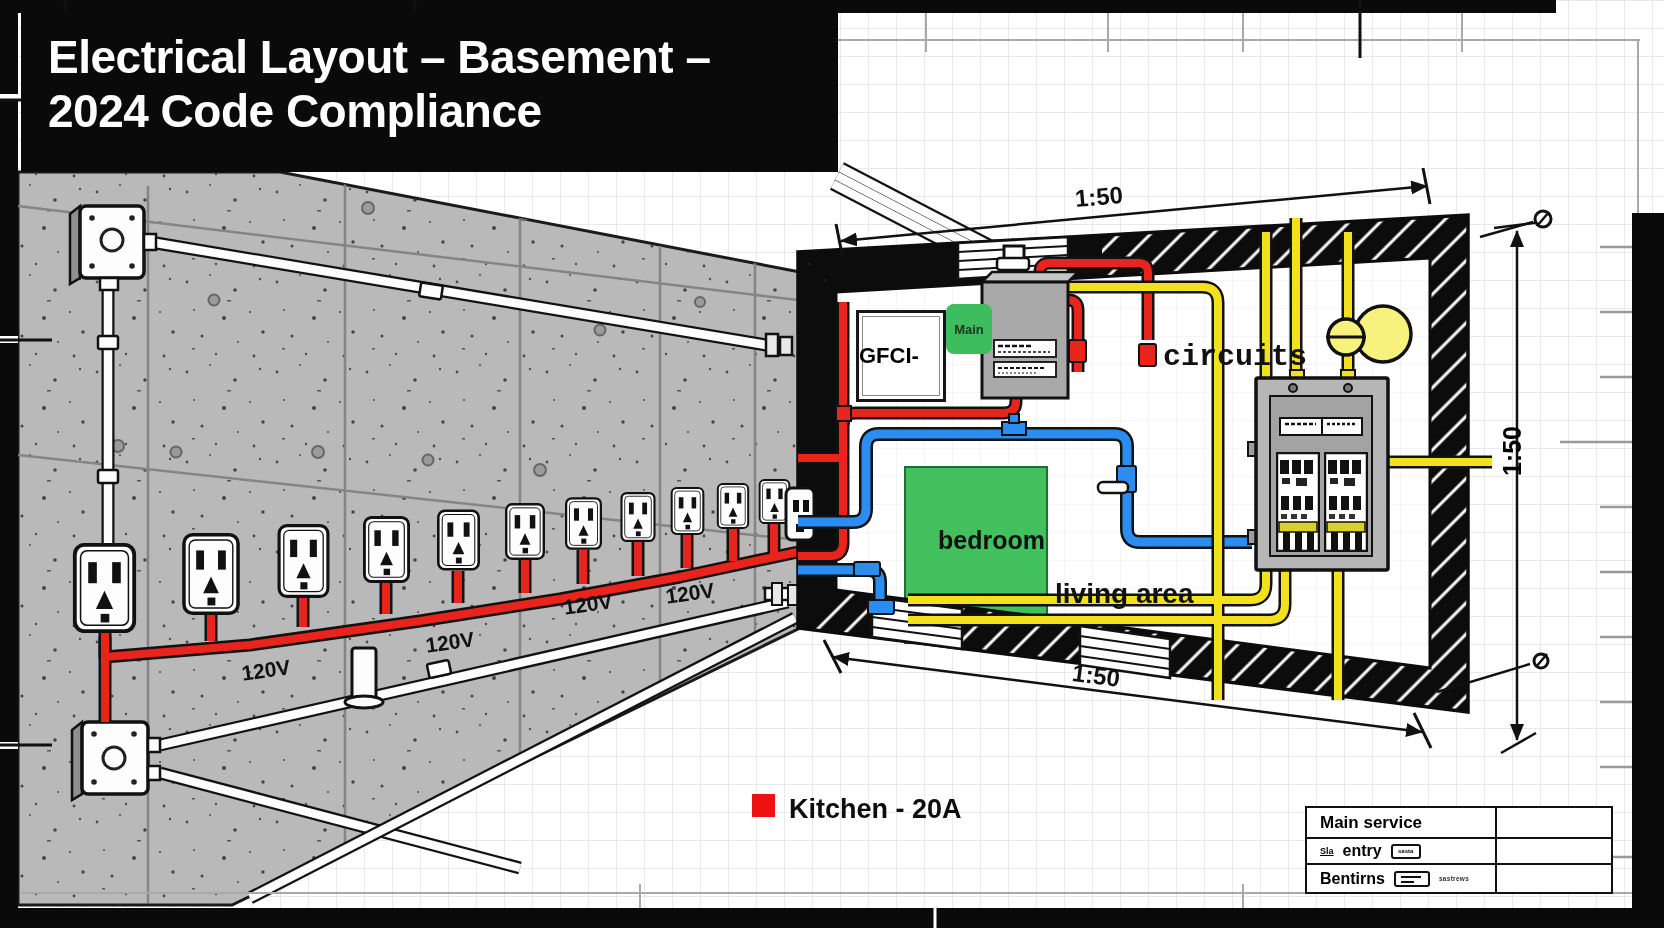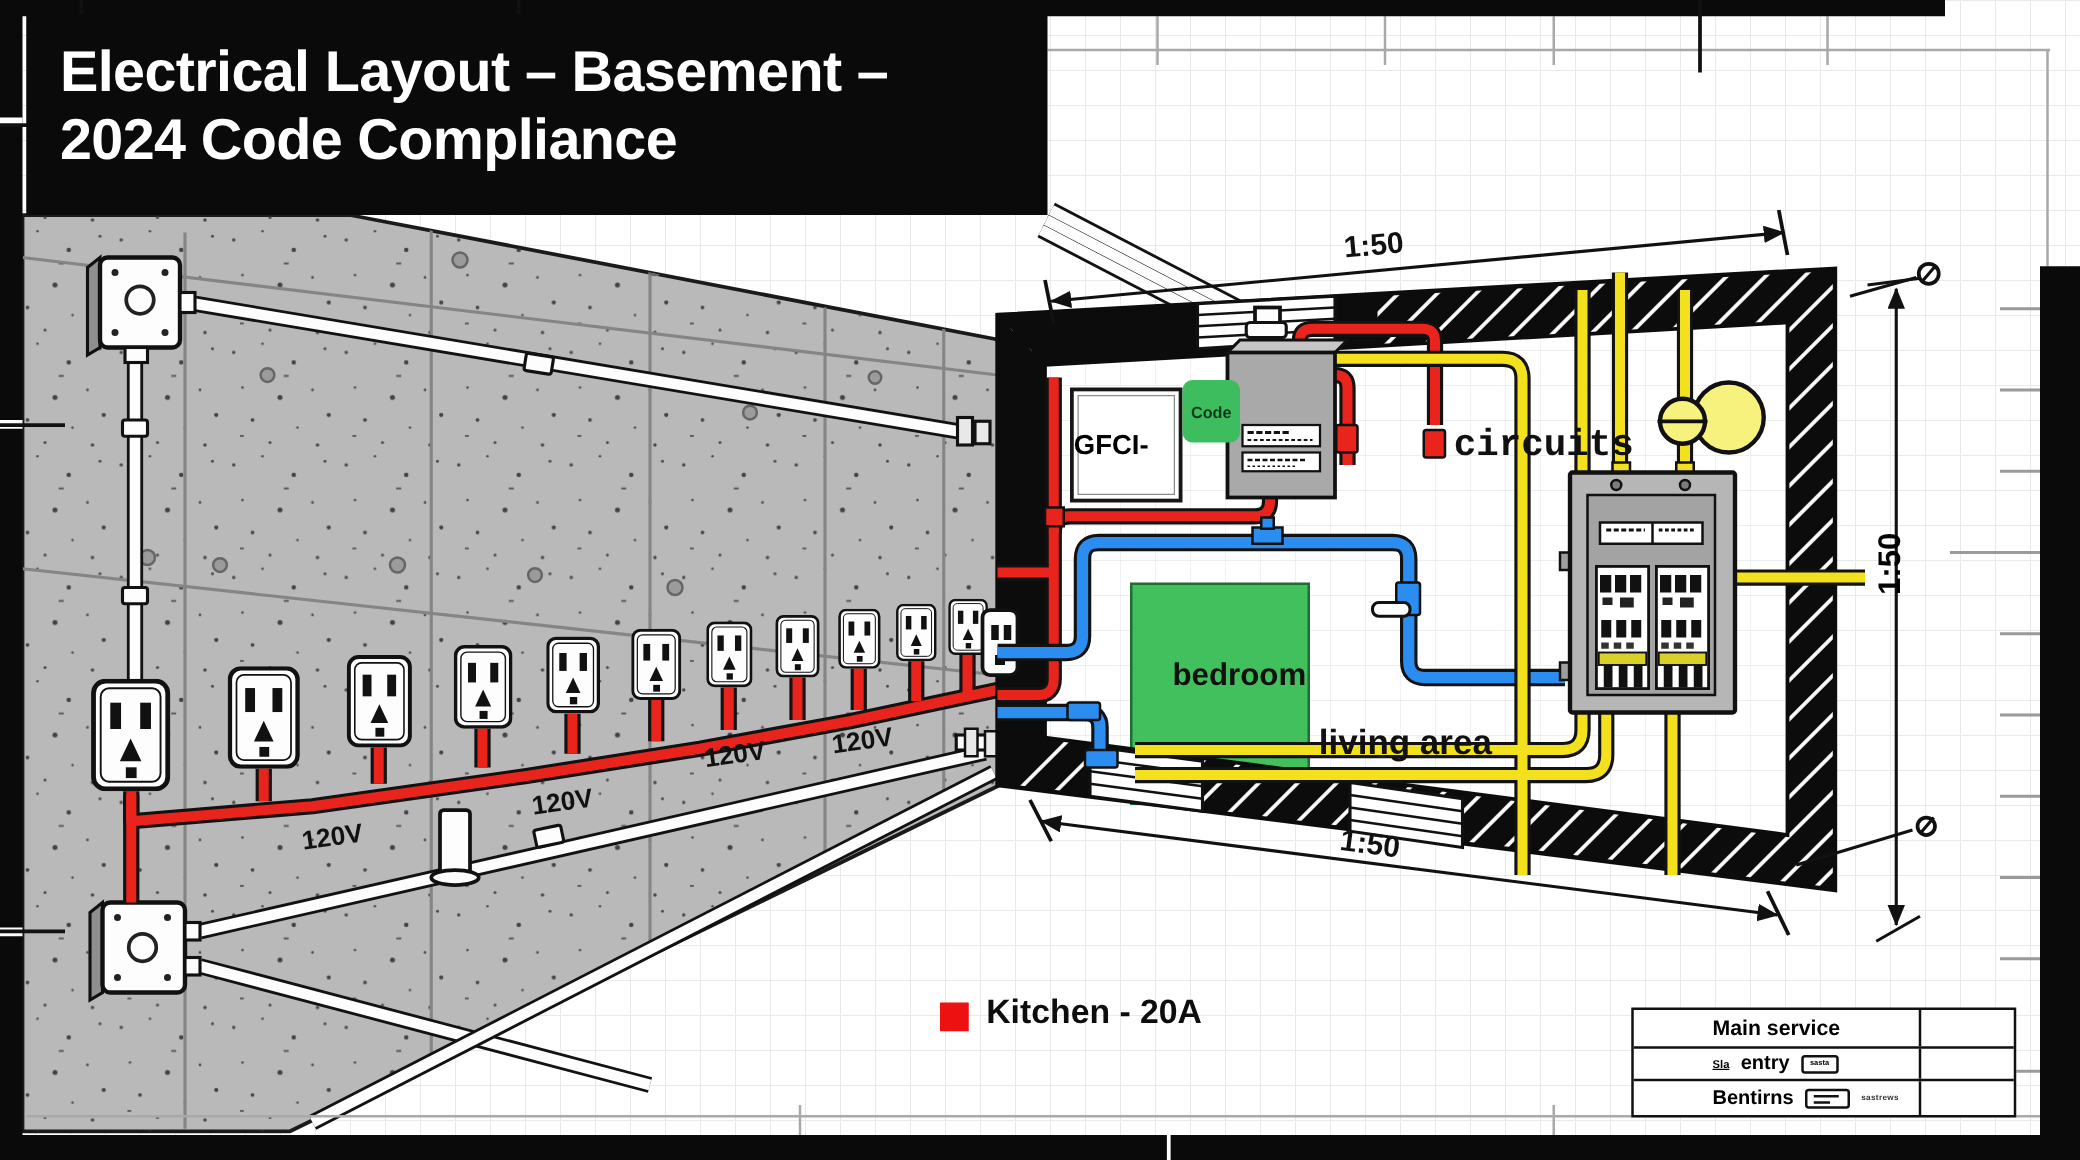--- a/index.html
+++ b/index.html
@@ -27,30 +27,30 @@
     box-shadow:inset 0 0 0 3px #fff,inset 0 0 0 4px #8a8a8a;display:flex;align-items:center;
     font-size:22px;font-weight:700;}
   .green-tag{position:absolute;left:946px;top:304px;width:46px;height:50px;background:#3dbd5d;border-radius:8px;
     display:flex;align-items:center;justify-content:center;font-size:13px;font-weight:700;color:#14381e;}
   .v120{font-size:21px;transform:rotate(-8deg);transform-origin:left top;}
   .scale{font-size:24px;font-weight:700;}
   .scale-right{position:absolute;left:1498px;top:426px;writing-mode:vertical-rl;transform:rotate(180deg);
     font-size:25px;font-weight:700;}
   
   .legend{position:absolute;left:752px;top:794px;}
-  .lrow{display:flex;align-items:flex-end;gap:14px;margin-bottom:13px;}
+  .lrow{display:flex;align-items:flex-start;gap:14px;margin-bottom:13px;}
   .sw{width:23px;height:23px;}
   .sw-k{background:#ee1111;}
   .sw-b{background:#3cbd63;}
   .lrow .txt{font-size:27px;font-weight:700;color:#0d0d0d;}
   
   .tblock{position:absolute;left:1305px;top:806px;width:308px;border:2.5px solid #111;background:#fff;box-sizing:border-box;}
   .trow{display:flex;align-items:center;height:27px;}
   .trow+.trow{border-top:2px solid #111;}
-  .tcell-l{width:190px;border-right:2px solid #111;height:100%;display:flex;align-items:center;padding-left:23px;gap:9px;box-sizing:border-box;margin-left:40px;}
+  .tcell-l{width:190px;border-right:2px solid #111;height:100%;display:flex;align-items:center;padding-left:13px;gap:9px;box-sizing:border-box;}
   .tcell-r{flex:1;height:100%;}
   .tmain{font-size:17px;font-weight:700;}
   .tlabel{font-size:16px;font-weight:600;}
   .tprefix{font-size:9px;font-weight:600;text-decoration:underline;}
   .specbox{display:inline-block;width:36px;height:16px;border:2px solid #111;border-radius:3px;box-sizing:border-box;
     background-image:linear-gradient(#111,#111),linear-gradient(#111,#111);background-repeat:no-repeat;
     background-size:20px 2px,13px 2px;background-position:5px 3px,5px 8px;}
   .specbox.small{width:30px;height:15px;background:none;text-align:center;font-size:6px;font-weight:700;line-height:11px;}
   .tnote{font-size:6.5px;font-weight:700;color:#333;letter-spacing:.3px;}
 </style>
@@ -439,21 +439,21 @@
 
 <div class="lbl v120" style="left:240px;top:662px;">120V</div>
 <div class="lbl v120" style="left:424px;top:634px;">120V</div>
 <div class="lbl v120" style="left:562px;top:596px;">120V</div>
 <div class="lbl v120" style="left:664px;top:585px;">120V</div>
 
 <div class="gfci-box">
   <span>GFCI-</span>
 </div>
 <div class="green-tag">
-  <span>Code</span>
+  <span>Main</span>
 </div>
 <div class="lbl" style="left:1163px;top:340px;font-size:30px;font-family:Liberation Mono, monospace;">circuits</div>
 <div class="lbl" style="left:938px;top:526px;font-size:25px;">bedroom</div>
 <div class="lbl" style="left:1055px;top:578px;font-size:28px;">living area</div>
 
 <div class="lbl scale" style="left:1075px;top:183px;transform:rotate(-5deg);">1:50</div>
 <div class="scale-right">1:50</div>
 <div class="lbl scale" style="left:1072px;top:662px;transform:rotate(7.5deg);">1:50</div>
 
 <div class="legend">

